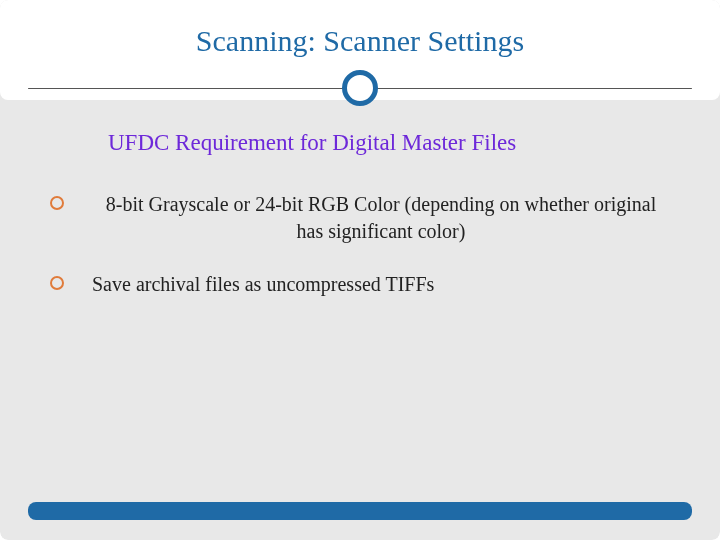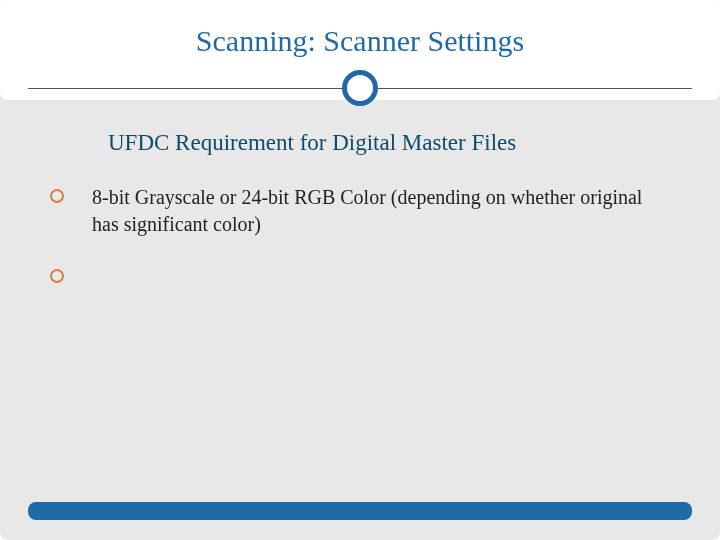--- a/index.html
+++ b/index.html
@@ -58,28 +58,29 @@
     position: absolute;
     top: 100px;
     left: 0;
     width: 720px;
     height: 380px;
     background: #e8e8e8;
     padding: 30px 50px 0 50px;
   }
   .subtitle {
     font-size: 23px;
-    color: #0c4a6e;
+    color: #6d28d9;
     margin-left: 58px;
-    margin-bottom: 28px;
+    margin-bottom: 35px;
   }
   .bullet-row {
     display: flex;
     align-items: flex-start;
     margin-bottom: 26px;
+    text-align: center;
   }
   .bullet-marker {
     flex: 0 0 auto;
     width: 14px;
     height: 14px;
     border: 2.5px solid #e07b3a;
     border-radius: 50%;
     margin-top: 5px;
     margin-right: 28px;
   }
@@ -115,19 +116,20 @@
     <div class="subtitle">UFDC Requirement for Digital Master Files</div>
 
     <div class="bullet-row">
       <div class="bullet-marker"></div>
       <div class="bullet-text">8-bit Grayscale or 24-bit RGB Color (depending on whether original has significant color)</div>
     </div>
 
 
     <div class="bullet-row">
       <div class="bullet-marker"></div>
+      <div class="bullet-text">Save archival files as uncompressed TIFFs</div>
     </div>
 
   </div>
 
   <div class="bottom-bar"></div>
 
 </div>
 
 </body></html>

